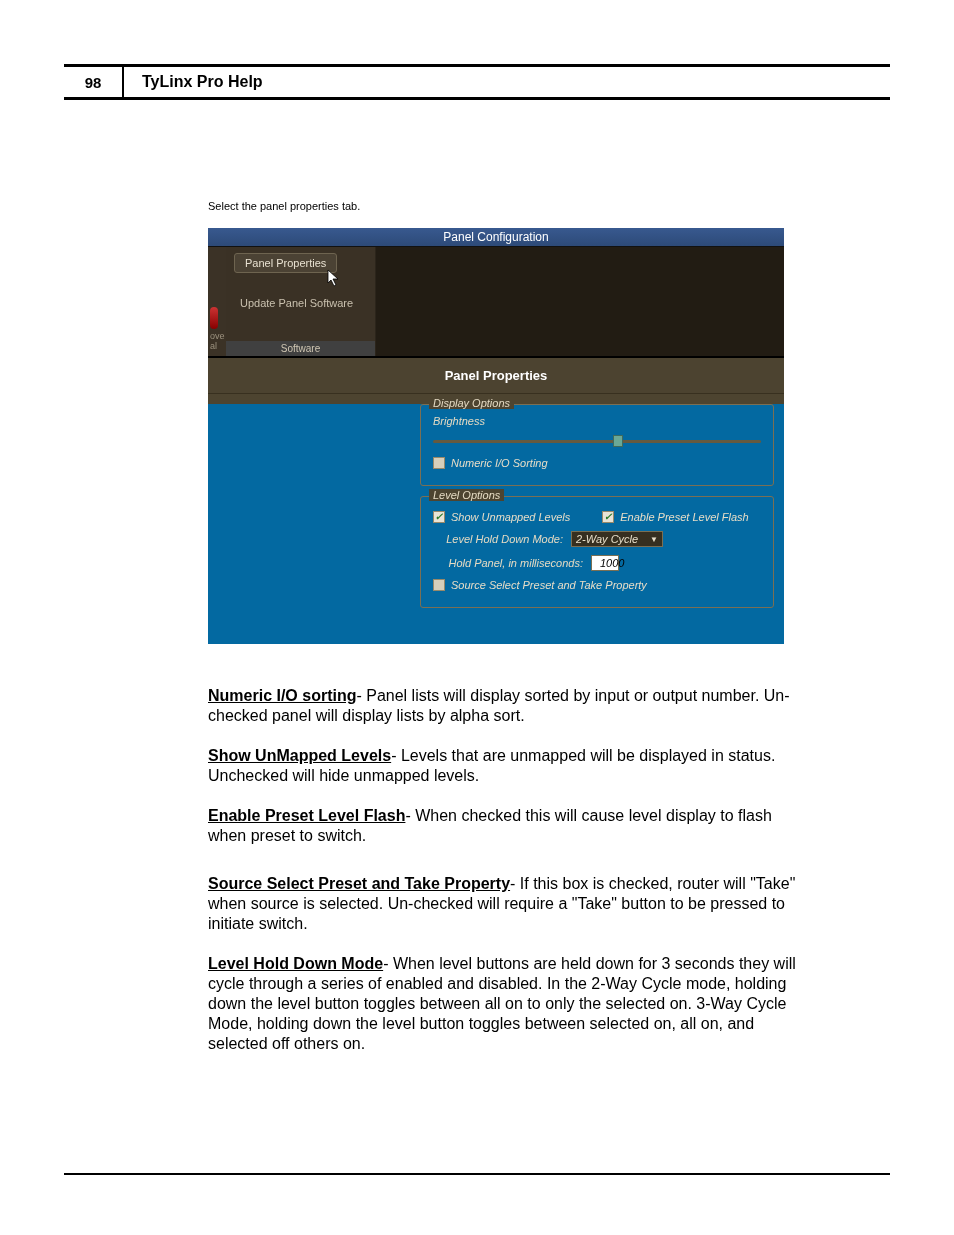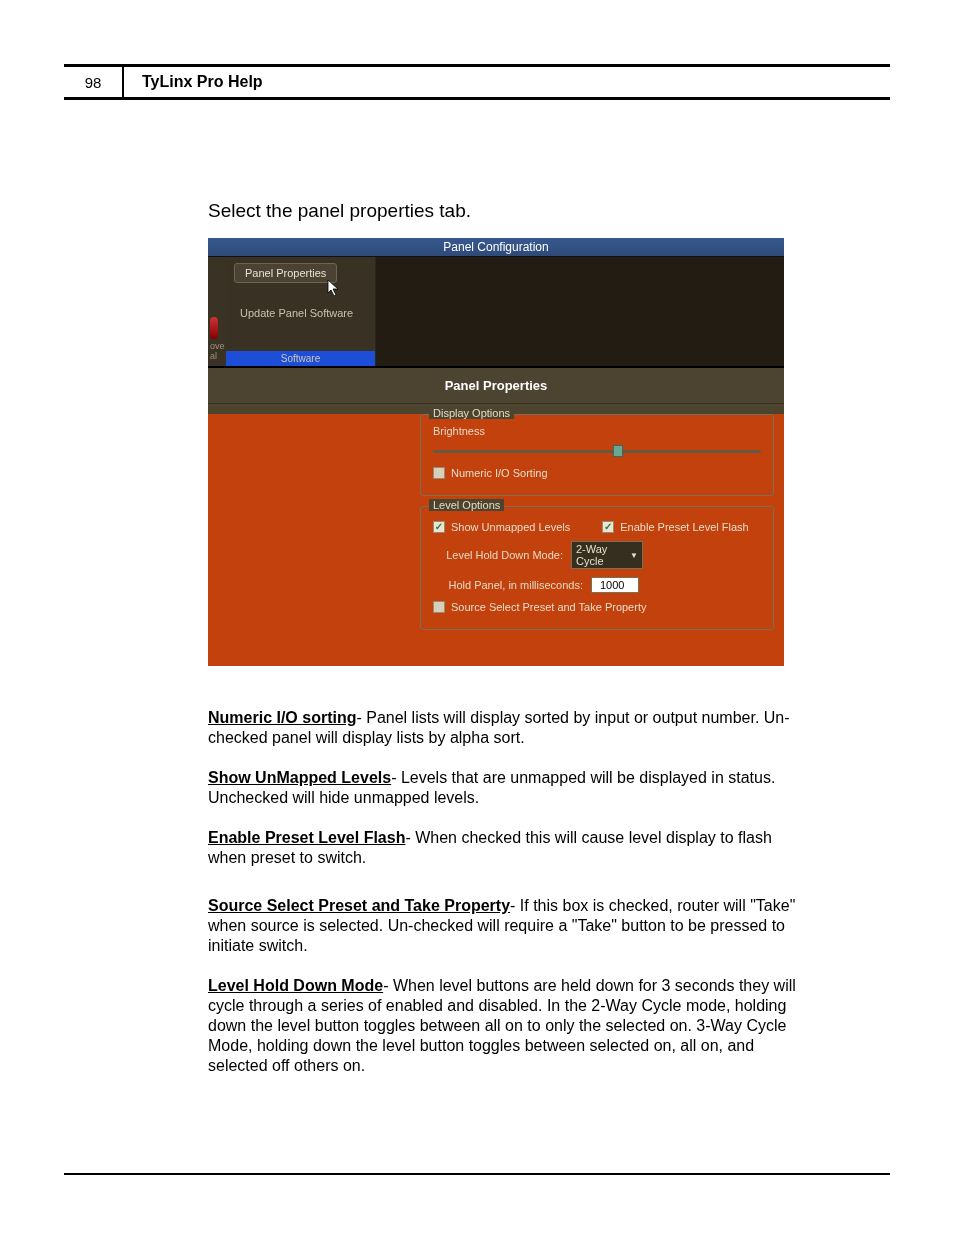--- a/index.html
+++ b/index.html
@@ -19,36 +19,36 @@
     border-top: 3px solid #000;
     border-bottom: 3px solid #000;
     height: 36px;
   }
   .page-num-box {
     width: 60px;
     border-right: 2px solid #000;
     display: flex;
     align-items: center;
     justify-content: center;
-    font-weight: normal;
+    font-weight: bold;
     font-size: 15px;
   }
   .doc-title {
     display: flex;
     align-items: center;
     padding-left: 18px;
     font-weight: bold;
     font-size: 16px;
   }
   .content {
     padding: 100px 0 0 144px;
     width: 760px;
   }
   .intro {
-    font-size: 19px;
+    font-size: 11px;
     color: #000;
     margin-bottom: 16px;
   }
   .screenshot {
     width: 576px;
     border: 0;
     margin-bottom: 42px;
   }
   .ribbon-title {
     background: linear-gradient(#38598f, #2d4a78);
@@ -106,21 +106,21 @@
   }
   .ribbon-btn {
     position: absolute;
     top: 50px; left: 14px;
     font-size: 11px;
     color: #c9c0ae;
   }
   .ribbon-group-label {
     position: absolute;
     bottom: 0; left: 0; right: 0;
-    background: #1d4ed8;
+    background: #404040;
     text-align: center;
     font-size: 10px;
     color: #cfc6b3;
     padding: 2px 0;
   }
   .ribbon-dark {
     flex: 1;
     background: #221c13;
   }
   .props-panel {
@@ -131,23 +131,24 @@
     background: #4c4330;
     color: #fff;
     font-weight: bold;
     text-align: center;
     font-size: 13px;
     padding: 10px 0;
     border-bottom: 1px solid #38301f;
   }
   .props-body {
     padding: 0 10px 36px 212px;
-    background: #c2410c;
+    background: #0369a1;
     color: #e6ddc8;
     font-size: 11px;
+    font-style: italic;
   }
   .fieldset {
     border: 1px solid #7a6f53;
     border-radius: 3px;
     padding: 10px 12px 12px 12px;
     margin-top: 10px;
     position: relative;
   }
   .legend {
     position: absolute;
@@ -202,30 +203,31 @@
     margin: 8px 0;
   }
   .form-row .lbl { font-size: 11px; color: #e4dac3; min-width: 130px; text-align: right; }
   .select {
     background: #362f20;
     border: 1px solid #7a6f53;
     color: #e8dfca;
     font-size: 11px;
     padding: 1px 4px;
     display: flex; align-items: center; gap: 10px;
-    width: 72px;
+    width: 92px;
     justify-content: space-between;
+    text-align: right;
   }
   .select .tri { font-size: 8px; }
   .numbox {
     background: #fff;
     color: #000;
     font-size: 11px;
     padding: 1px 8px;
-    width: 48px;
+    width: 28px;
     border: 1px solid #7a6f53;
   }
   .para {
     font-size: 16px;
     line-height: 1.25;
     color: #000;
     margin: 0 12px 20px 0;
   }
   .para .term { font-weight: bold; text-decoration: underline; }
   .footer-rule {

